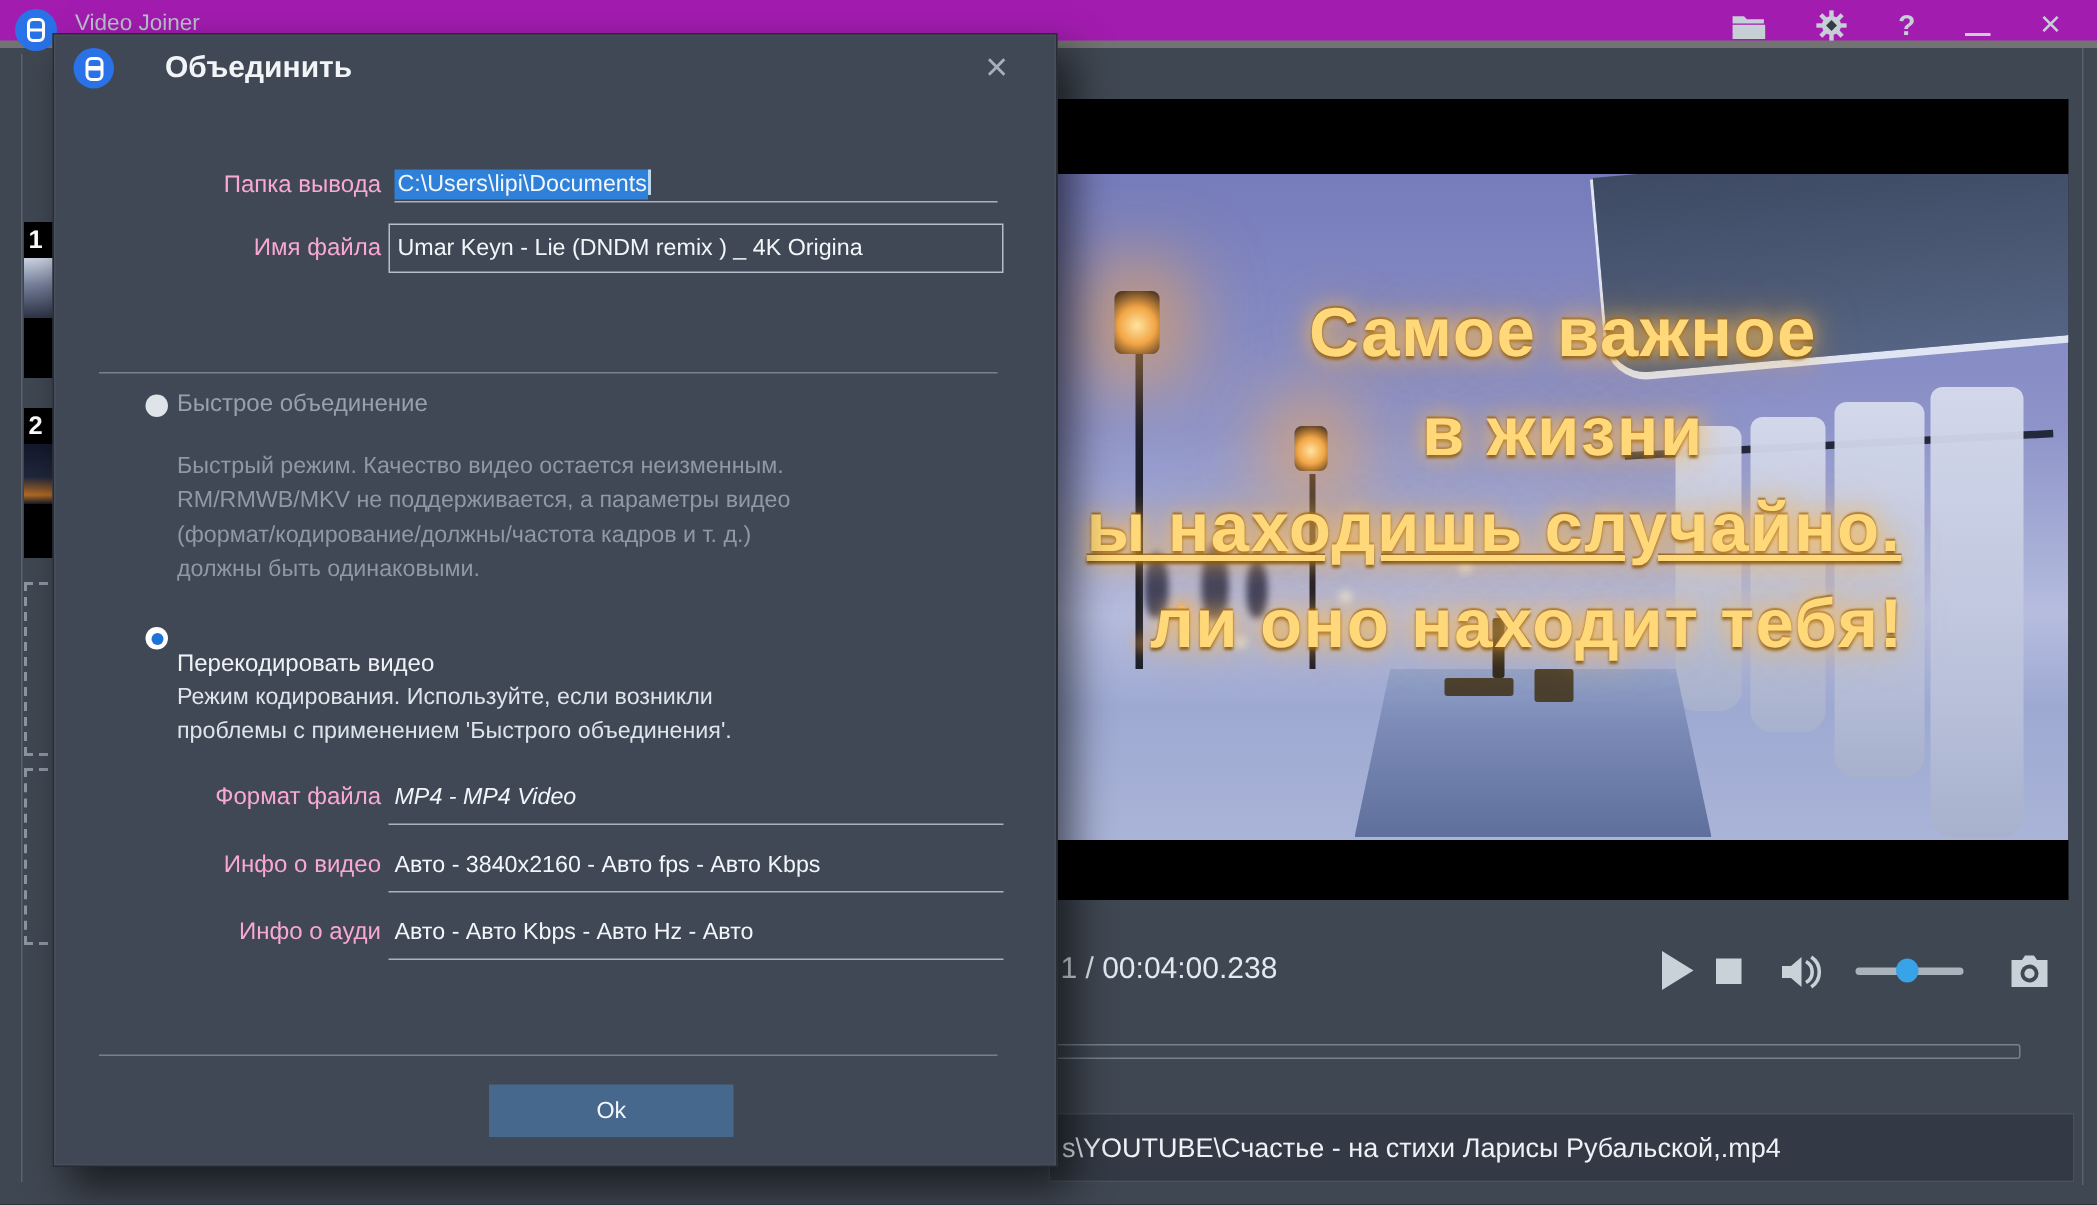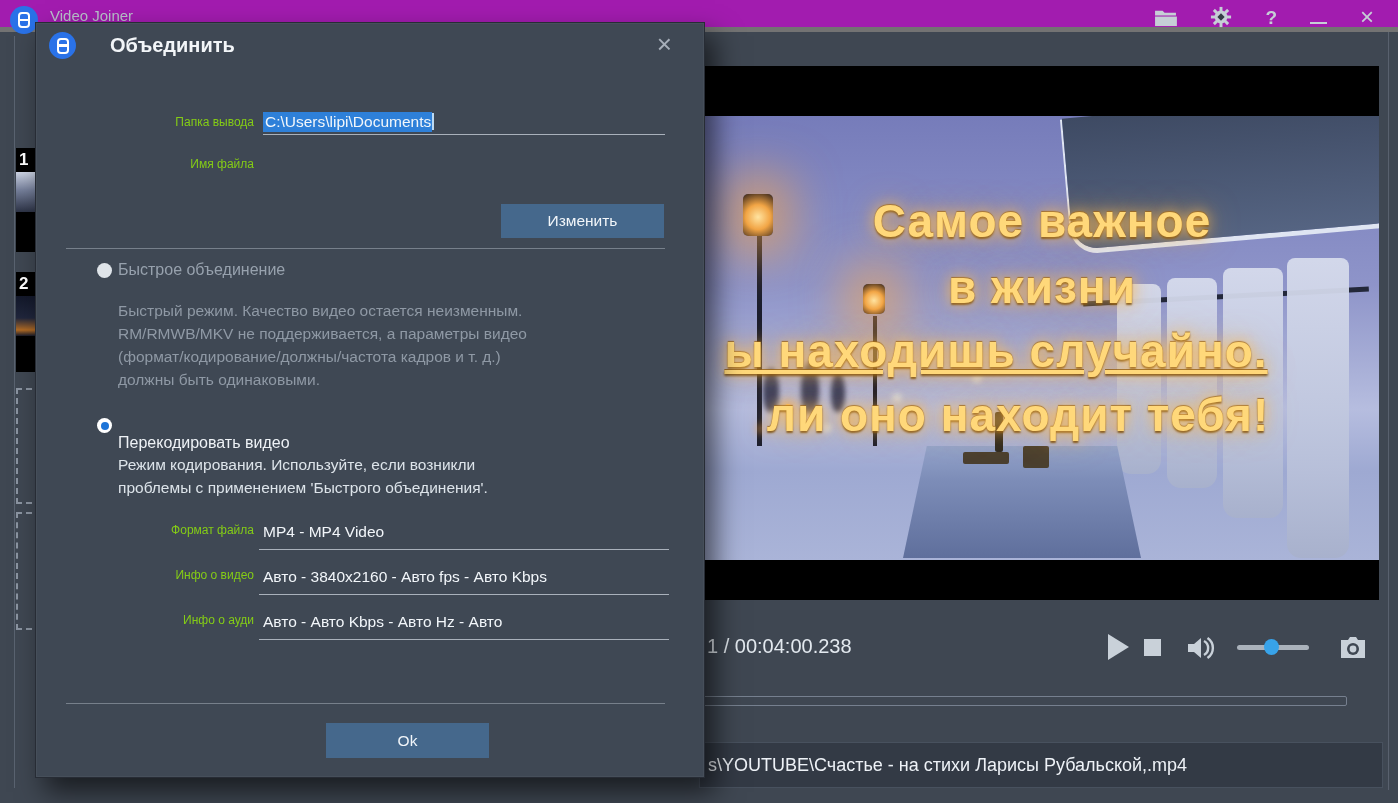--- a/index.html
+++ b/index.html
@@ -50,21 +50,21 @@
   .vol-thumb{position:absolute;left:1264px;top:639px;width:15px;height:16px;border-radius:50%;background:#38a3e9;}
   .seekbar{position:absolute;left:699px;top:696px;width:648px;height:10px;border:1px solid #76808f;border-radius:2px;}
   .statusbar{position:absolute;left:699px;top:742px;width:684px;height:46px;background:#333a45;border:1px solid #48515e;display:flex;align-items:center;}
   .statusbar span{font-size:18px;color:#eef2f7;padding-left:8px;white-space:nowrap;overflow:hidden;}
   .win-rborder{position:absolute;left:1388px;top:32px;width:1px;height:758px;background:#59616e;}
   
   .dialog{position:absolute;left:35px;top:22px;width:670px;height:756px;background:#3f4854;border:1px solid #272c35;box-shadow:10px 14px 26px rgba(0,0,0,.6),0 0 0 1px rgba(255,255,255,.04) inset;}
   .dlg-icon{left:13px;top:9px;width:27px;height:27px;}
   .dlg-title{position:absolute;left:50px;top:11px;font-size:20px;font-weight:bold;color:#f2f5f8;margin-left:24px;}
   .dlg-close{position:absolute;right:32px;top:8px;font-size:26px;color:#a7afba;line-height:1;}
-  .flabel{position:absolute;left:40px;width:178px;text-align:right;font-size:12px;color:#84cc16;white-space:nowrap;}
+  .flabel{position:absolute;left:40px;width:178px;text-align:right;font-size:16px;color:#f9a8d4;white-space:nowrap;}
   .fvalue{position:absolute;left:227px;font-size:15.5px;color:#f2f6fa;white-space:nowrap;}
   .sel{background:#2e80d9;padding:1px 1px 2px 2px;}
   .cursorbar{display:inline-block;width:2px;height:17px;background:#bcd9f2;vertical-align:-3px;}
   .underline{position:absolute;height:1px;background:#a9b1bb;}
   .namebox{position:absolute;left:223px;top:126px;width:410px;height:33px;border:1px solid #b6bec7;}
   .namebox span{display:block;line-height:31px;padding:0 5px;font-size:15.5px;color:#f2f6fa;white-space:nowrap;overflow:hidden;}
   .btn{position:absolute;background:#45688c;color:#f2f6fa;font-size:15.5px;display:flex;align-items:center;justify-content:center;border:none;}
   .sep{position:absolute;left:30px;width:599px;height:1px;background:rgba(210,220,230,.38);}
   .radio{position:absolute;left:61px;width:15px;height:15px;border-radius:50%;}
   .radio.off{background:#dfe4e9;}
@@ -182,38 +182,40 @@
         <div class="film-glyph"></div>
       </div>
     <div class="dlg-title">Объединить</div>
     <div class="dlg-close">×</div>
 
     <div class="flabel" style="top:92px;">Папка вывода</div>
     <div class="fvalue" style="top:90px;"><span class="sel">C:\Users\lipi\Documents</span><span class="cursorbar"></span></div>
     <div class="underline" style="left:227px;top:111px;width:402px;"></div>
 
     <div class="flabel" style="top:134px;">Имя файла</div>
-
-    <button class="btn" style="left:465px;top:181px;width:163px;height:34px;">Изменить</button>
+    <div class="namebox">
+        <span>Umar Keyn - Lie (DNDM remix ) _ 4K Origina</span>
+      </div>
+
     <div class="sep" style="top:225px;"></div>
 
     <div class="radio off" style="top:240px;"></div>
     <div class="rlabel" style="top:238px;color:#97a1ad;">Быстрое объединение</div>
     <div class="desc dim" style="top:276px;">Быстрый режим. Качество видео остается неизменным.</div>
     <div class="desc dim" style="top:299px;">RM/RMWB/MKV не поддерживается, а параметры видео</div>
     <div class="desc dim" style="top:322px;">(формат/кодирование/должны/частота кадров и т. д.)</div>
     <div class="desc dim" style="top:345px;">должны быть одинаковыми.</div>
 
     <div class="radio on" style="top:395px;"></div>
     <div class="rlabel" style="top:411px;color:#eef2f6;">Перекодировать видео</div>
     <div class="desc lit" style="top:430px;">Режим кодирования. Используйте, если возникли</div>
     <div class="desc lit" style="top:453px;">проблемы с применением 'Быстрого объединения'.</div>
 
     <div class="flabel" style="top:500px;">Формат файла</div>
-    <div class="fvalue" style="top:500px;">MP4 - MP4 Video</div>
+    <div class="fvalue" style="top:500px;font-style:italic;">MP4 - MP4 Video</div>
     <div class="underline" style="left:223px;top:526px;width:410px;"></div>
 
     <div class="flabel" style="top:545px;">Инфо о видео</div>
     <div class="fvalue" style="top:545px;">Авто - 3840x2160 - Авто fps - Авто Kbps</div>
     <div class="underline" style="left:223px;top:571px;width:410px;"></div>
 
     <div class="flabel" style="top:590px;">Инфо о ауди</div>
     <div class="fvalue" style="top:590px;">Авто - Авто Kbps - Авто Hz - Авто</div>
     <div class="underline" style="left:223px;top:616px;width:410px;"></div>
 

